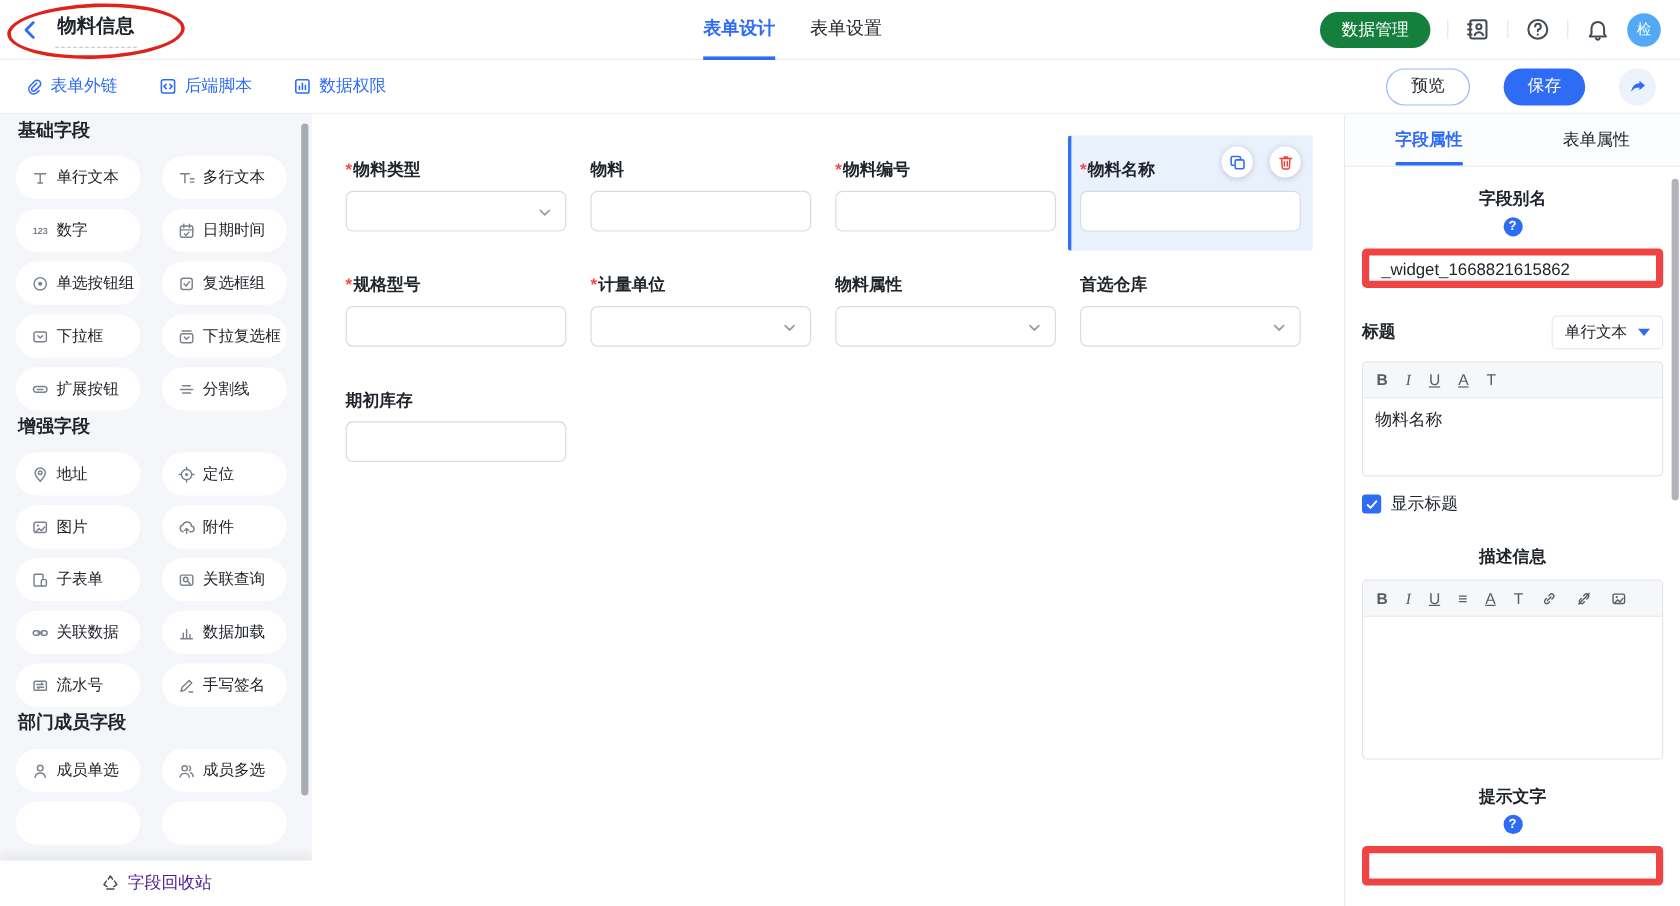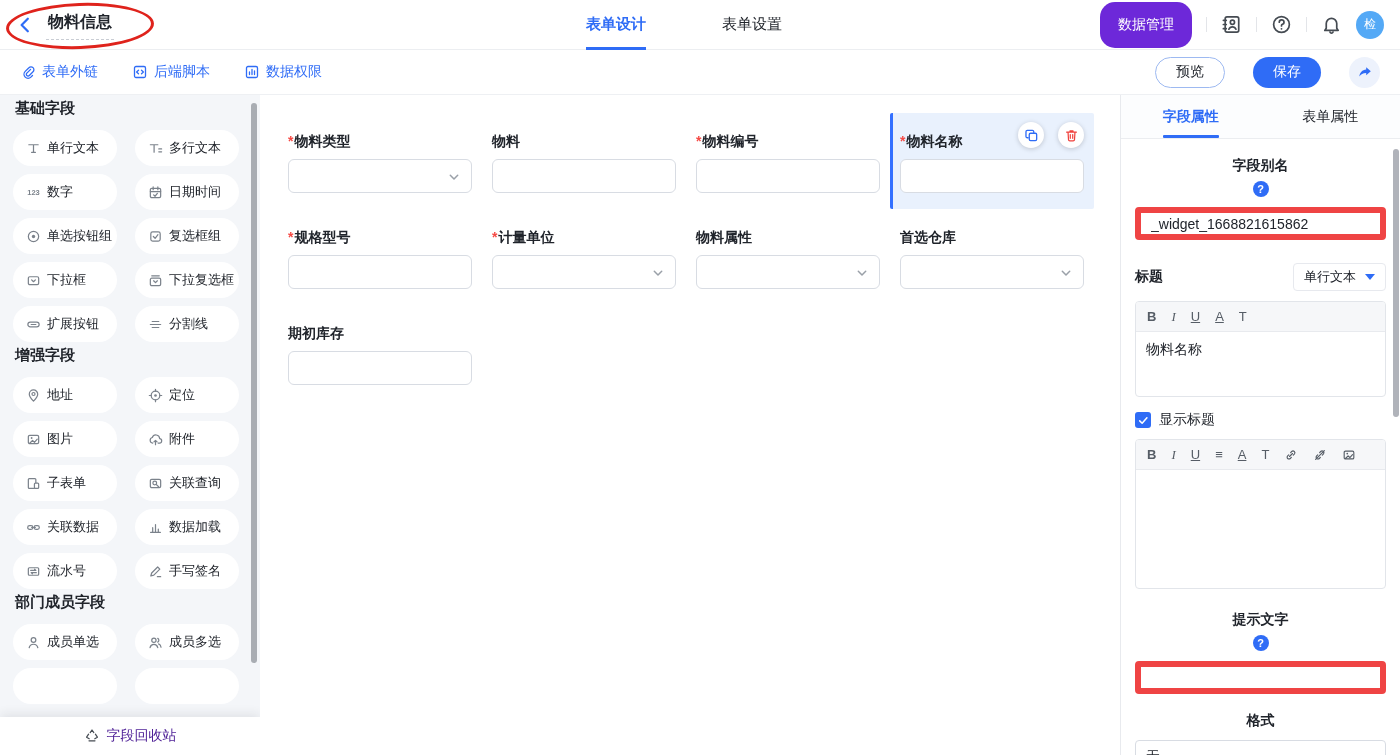--- a/index.html
+++ b/index.html
@@ -6,25 +6,25 @@
   html,body { background:#fff; }
   body { font-family:"Liberation Sans","DejaVu Sans",sans-serif; color:#20242b; }
   .app { position:relative; width:1400px; height:755px; overflow:hidden; background:#fff; }
 
   
   .topbar { position:relative; height:50px; display:flex; align-items:center; padding:0 16px; border-bottom:1px solid #eceef1; background:#fff; }
   .topbar-left { display:flex; align-items:center; gap:10px; }
   .back-btn { width:20px; height:20px; color:#2f6cf6; cursor:pointer; display:flex; align-items:center; }
   .doc-title { font-size:16px; font-weight:700; color:#20242b; border-bottom:1px dashed #c9cdd4; padding:2px 2px 6px 2px; }
   .annotation { position:absolute; left:6px; top:3px; width:148px; height:46px; border:3px solid #df231c; border-radius:50%; transform:rotate(-2deg); pointer-events:none; z-index:20; }
-  .topbar-tabs { position:absolute; left:586px; top:0; height:53px; display:flex; gap:76px; }
+  .topbar-tabs { position:absolute; left:586px; top:0; height:53px; display:flex; gap:29px; }
   .top-tab { height:50px; line-height:48px; font-size:15px; color:#20242b; cursor:pointer; border-bottom:3px solid transparent; }
   .top-tab.active { color:#2f6cf6; border-bottom-color:#2f6cf6; font-weight:600; }
   .topbar-right { margin-left:auto; display:flex; align-items:center; gap:14px; }
-  .btn-green { height:46px; padding:0 18px; border-radius:15px; background:#6d28d9; color:#fff; font-size:14px; border:none; cursor:pointer; display:flex; align-items:center; }
+  .btn-green { height:30px; padding:0 18px; border-radius:15px; background:#15803d; color:#fff; font-size:14px; border:none; cursor:pointer; display:flex; align-items:center; }
   .vsep { width:1px; height:15px; background:#e3e5e9; }
   .top-ico { width:21px; height:21px; color:#454b52; cursor:pointer; }
   .avatar { width:28px; height:28px; border-radius:50%; background:#54a9f6; color:#fff; font-size:12px; display:flex; align-items:center; justify-content:center; cursor:pointer; }
 
   
   .subbar { height:45px; display:flex; align-items:center; padding:0 20px; border-bottom:1px solid #eef0f3; background:#fff; }
   .sub-links { display:flex; gap:34px; }
   .sub-link { display:flex; align-items:center; gap:6px; color:#2f6cf6; font-size:14px; cursor:pointer; }
   .sub-link svg { width:16px; height:16px; }
   .sub-right { margin-left:auto; display:flex; align-items:center; gap:28px; }
@@ -655,20 +655,21 @@
 
         <div class="chk-row">
           <span class="chk">
               <svg>
                 <use href="#i-check"></use>
               </svg>
             </span>
           <span>显示标题</span>
         </div>
 
+        <div class="p-label mt26">描述信息</div>
         <div class="rich">
           <div class="rich-bar">
             <span class="rt rt-b">B</span>
             <span class="rt rt-i">I</span>
             <span class="rt rt-u">U</span>
             <span class="rt">≡</span>
             <span class="rt rt-a">A</span>
             <span class="rt">T</span>
             <span class="rt">
                 <svg>

